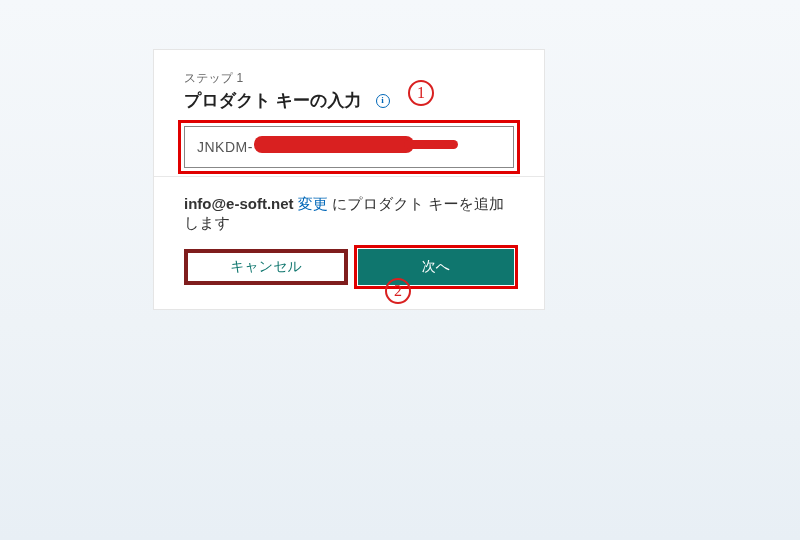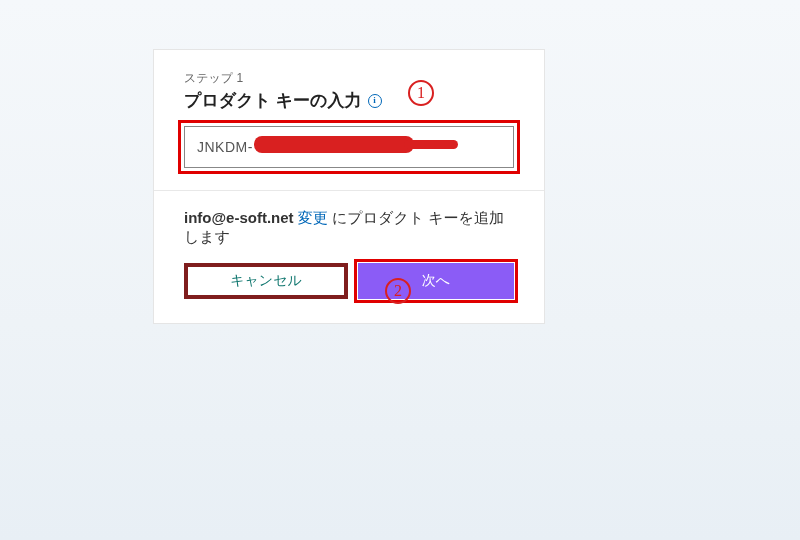--- a/index.html
+++ b/index.html
@@ -19,42 +19,42 @@
       padding: 20px 30px 24px 30px;
     }
     .step-label {
       font-size: 12px;
       color: #666;
       margin-bottom: 2px;
     }
     .title-row {
       display: flex;
       align-items: center;
-      gap: 6px;
+      gap: 14px;
       margin-bottom: 14px;
     }
     .title {
       font-size: 17px;
       font-weight: 600;
       color: #222;
     }
     .info-icon {
       width: 14px; height: 14px;
       border: 1.3px solid #0067b8;
       border-radius: 50%;
       color: #0067b8;
       font-size: 9px;
       line-height: 11px;
       text-align: center;
       font-weight: bold;
       font-family: Georgia, serif;
     }
     .input-wrap {
       position: relative;
-      margin-bottom: 22px;
+      margin-bottom: 8px;
     }
     .key-input {
       width: 100%;
       height: 42px;
       border: 1px solid #888;
       font-size: 14px;
       font-family: Arial, sans-serif;
       padding: 0 12px;
       outline: none;
       color: #555;
@@ -105,21 +105,21 @@
       border: none;
       cursor: pointer;
       font-family: inherit;
     }
     .btn-cancel {
       background: #fff;
       border: 4px solid #7f1d1d;
       color: #0f766e;
     }
     .btn-next {
-      background: #8b5cf6;
+      background: #0f766e;
       color: #fff;
       position: relative;
     }
     .highlight-next {
       position: absolute;
       left: 50%; top: -4px; right: -4px; bottom: -4px;
       margin-left: 5px;
       border: 3px solid #e00000;
       pointer-events: none;
     }

